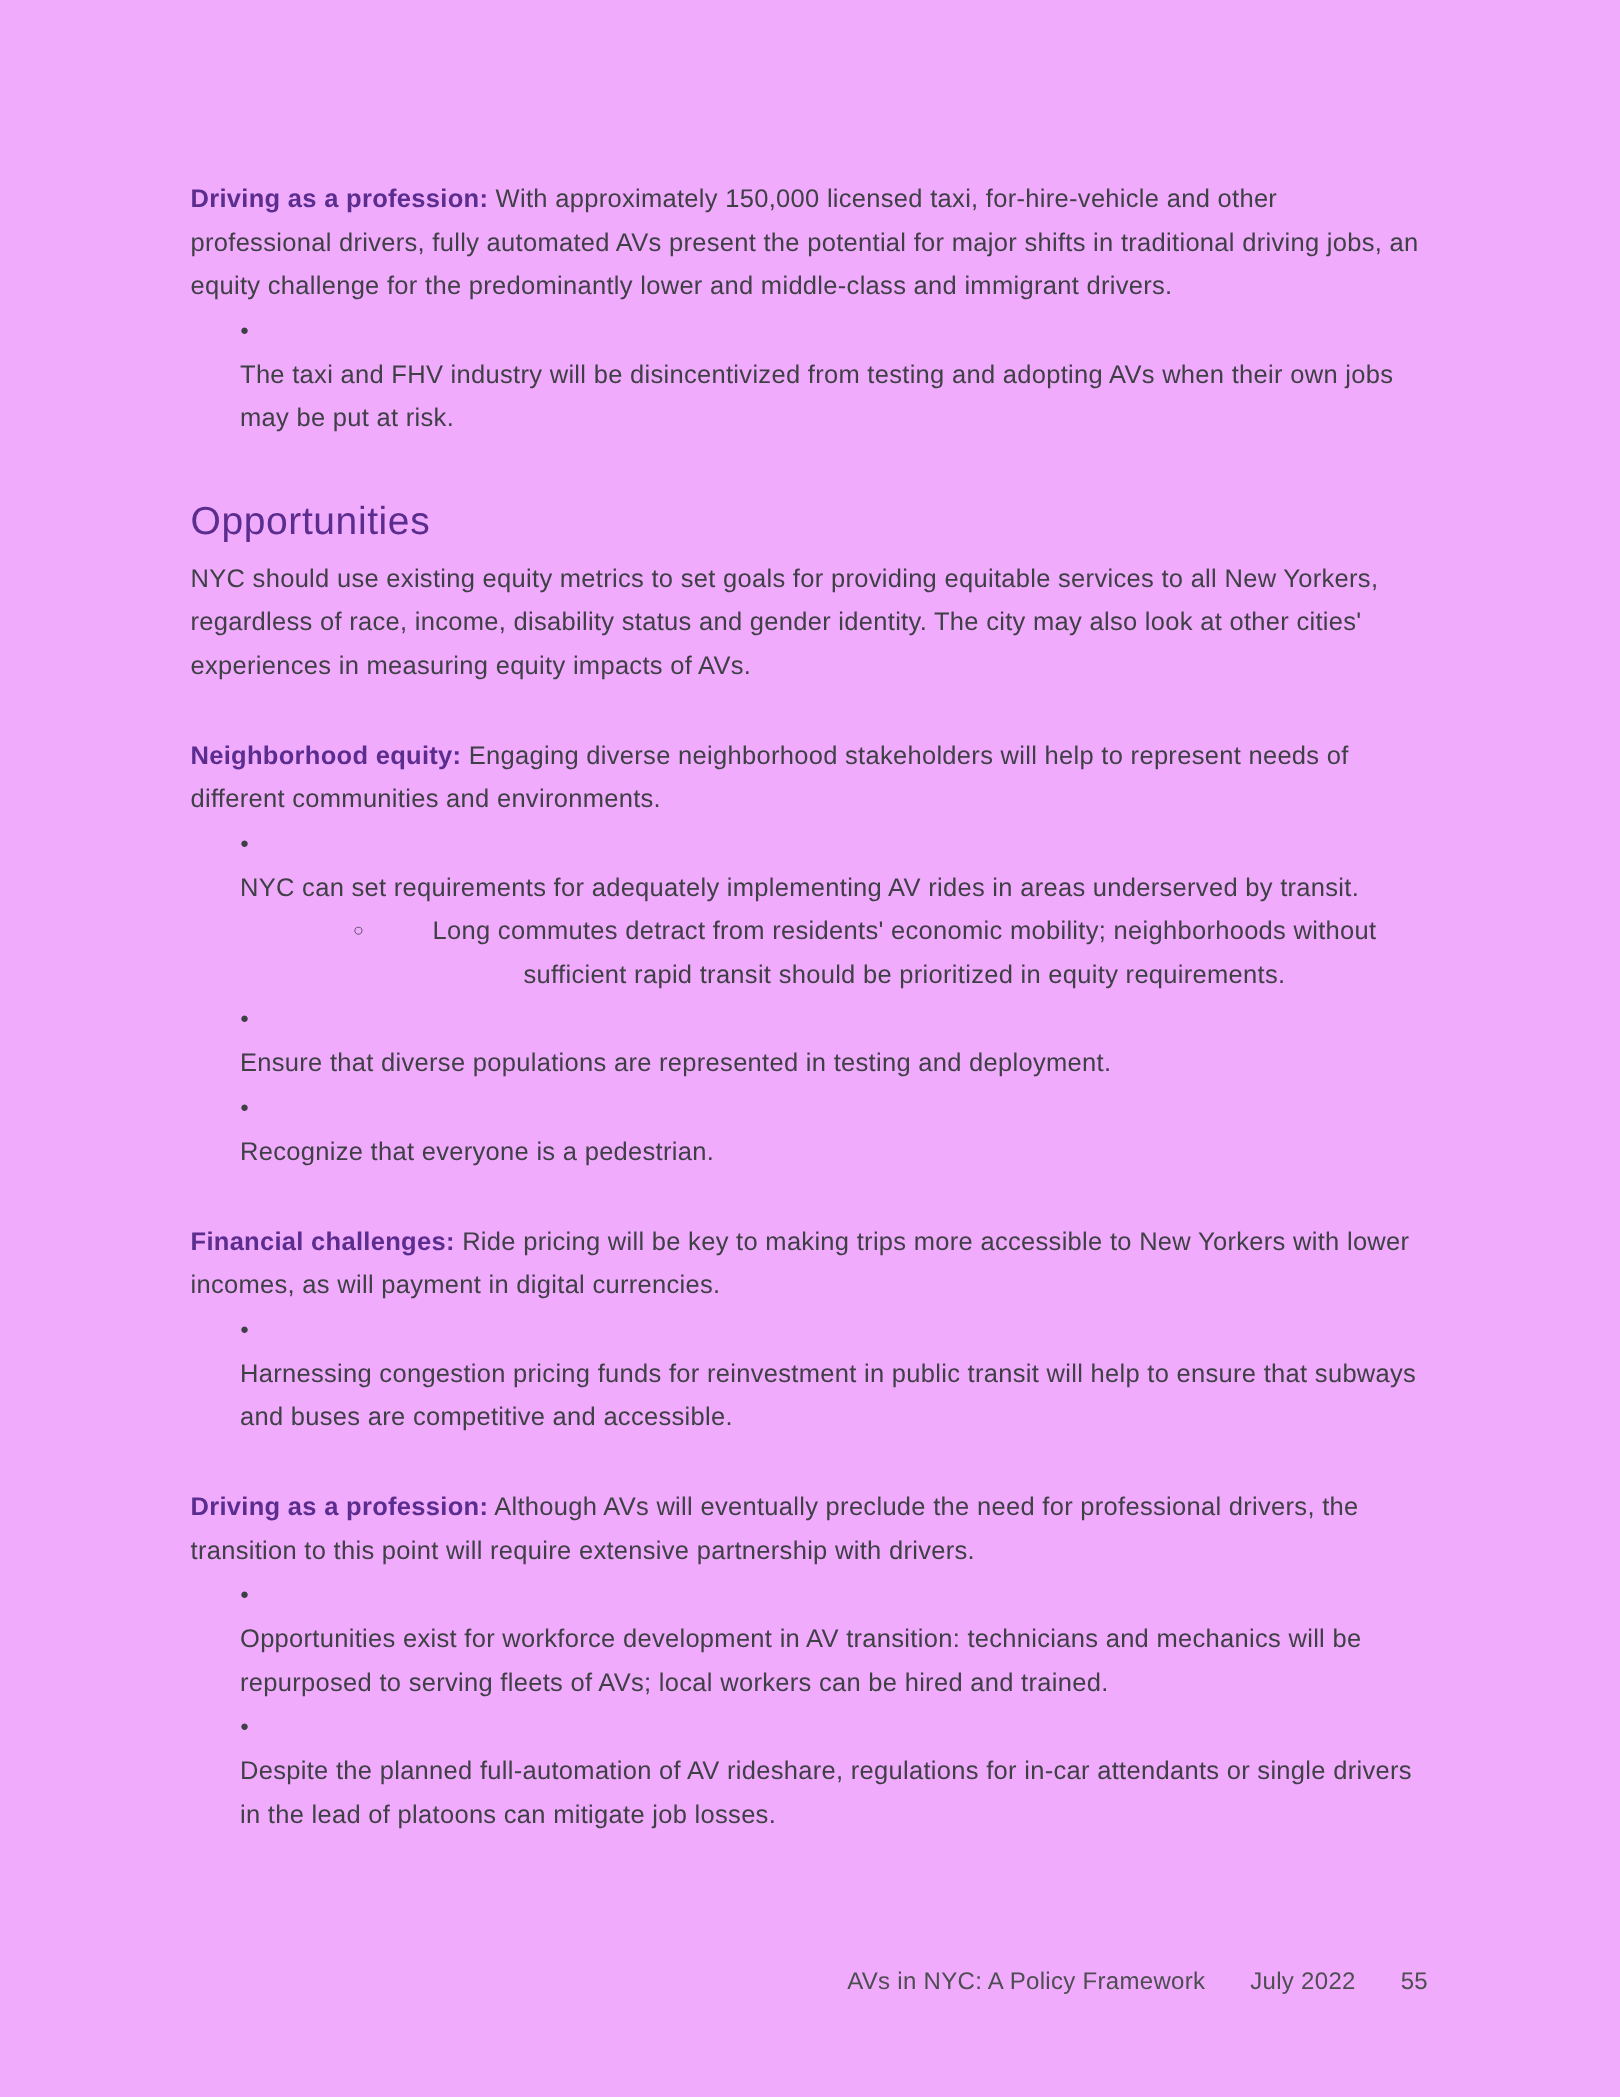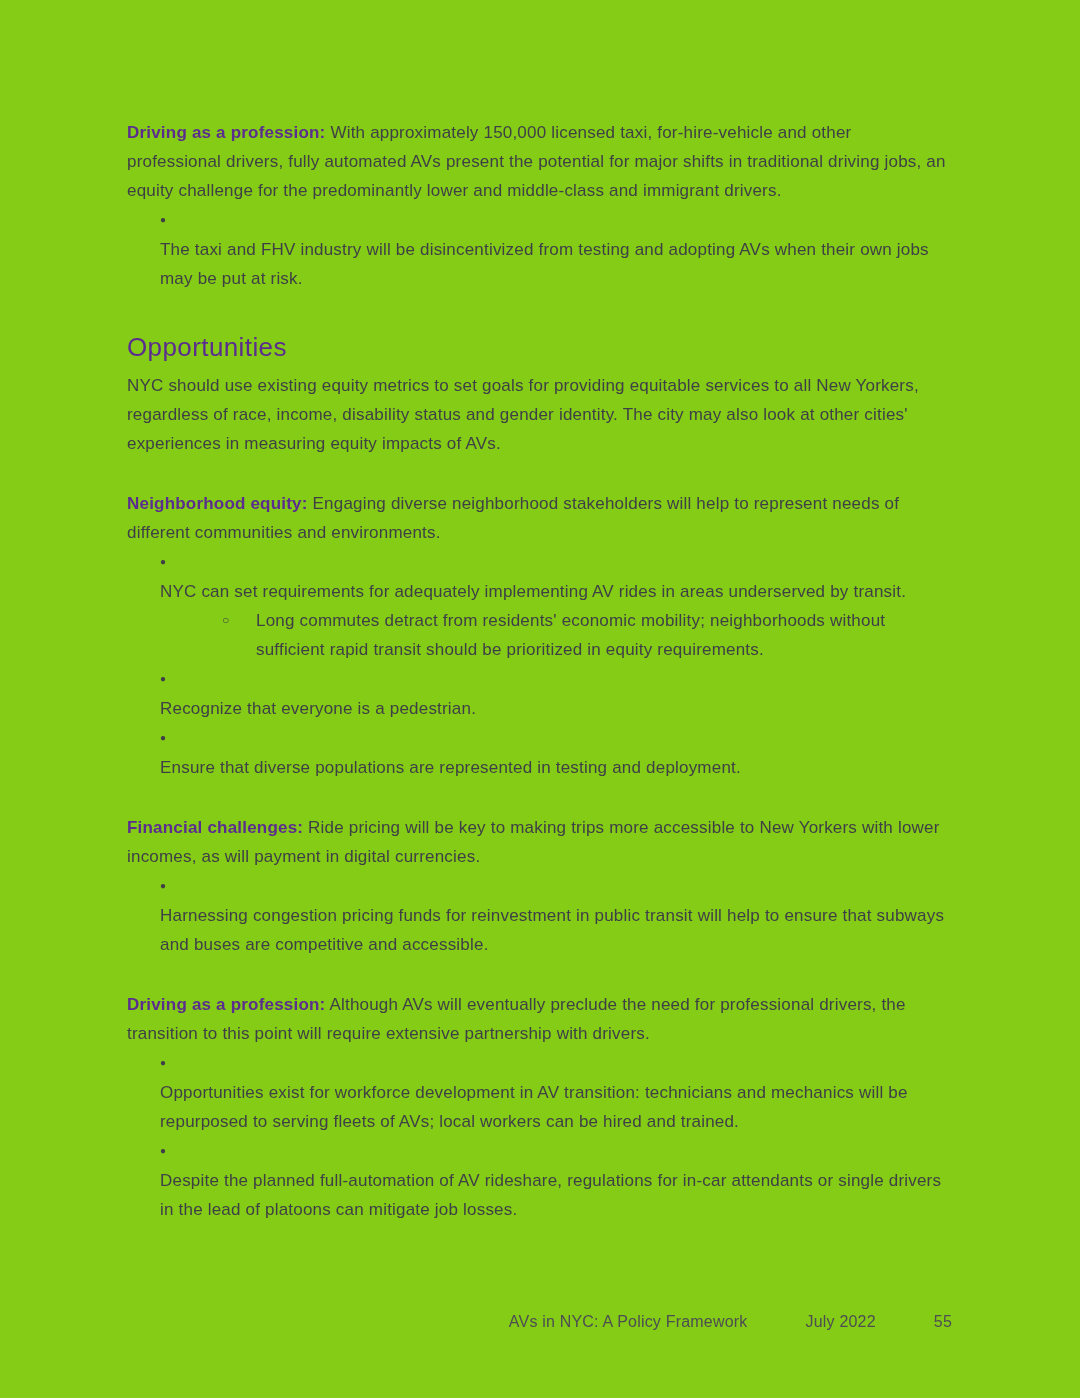--- a/index.html
+++ b/index.html
@@ -3,21 +3,21 @@
 <meta charset="utf-8">
 <title>Document</title>
 <style>
   * { box-sizing: border-box; }
   html, body { margin: 0; padding: 0; background: #ffffff; }
   .page {
     position: relative;
     width: 1080px;
     height: 1398px;
     margin: 0 auto;
-    background: #84cc16;
+    background: #f0abfc;
     font-family: "Liberation Sans", "DejaVu Sans", sans-serif;
     color: #3f3f46;
     font-size: 17px;
     line-height: 29px;
     letter-spacing: 0.2px;
   }
   .content {
     padding: 118px 130px 0 127px;
   }
   section { margin: 0 0 31px 0; }
@@ -45,30 +45,30 @@
   .marker {
     flex: 0 0 30px;
     width: 30px;
     font-size: 12px;
     line-height: 29px;
     color: #3f3f46;
   }
   .marker.dot::before { content: "●"; font-size: 10px; }
   .marker.circle::before { content: "○"; font-size: 12px; }
   .li-text { flex: 1 1 auto; }
-  ul.sub { padding-left: 95px; }
+  ul.sub { padding-left: 95px; text-align: center; }
   ul.sub > li > .row { padding-left: 0; }
   ul.sub .marker { flex: 0 0 34px; width: 34px; }
   .footer {
     position: absolute;
     right: 128px;
     bottom: 62px;
     display: flex;
     align-items: baseline;
-    gap: 58px;
+    gap: 30px;
     font-size: 16px;
     color: #4d4d52;
     letter-spacing: 0.2px;
     text-align: center;
   }
 </style>
 </head>
 <body>
 
 <div class="page">
@@ -104,27 +104,27 @@
               <div class="row">
                 <span class="marker circle"></span>
                 <span class="li-text">Long commutes detract from residents' economic mobility; neighborhoods without sufficient rapid transit should be prioritized in equity requirements.</span>
               </div>
             </li>
           </ul>
         </li>
         <li>
           <div class="row">
             <span class="marker dot"></span>
-            <span class="li-text">Recognize that everyone is a pedestrian.</span>
+            <span class="li-text">Ensure that diverse populations are represented in testing and deployment.</span>
           </div>
         </li>
         <li>
           <div class="row">
             <span class="marker dot"></span>
-            <span class="li-text">Ensure that diverse populations are represented in testing and deployment.</span>
+            <span class="li-text">Recognize that everyone is a pedestrian.</span>
           </div>
         </li>
       </ul>
     </section>
 
     <section>
       <p><span class="lead">Financial challenges:</span> <span>Ride pricing will be key to making trips more accessible to New Yorkers with lower incomes, as will payment in digital currencies.</span></p>
       <ul class="bullets">
         <li>
           <div class="row">

